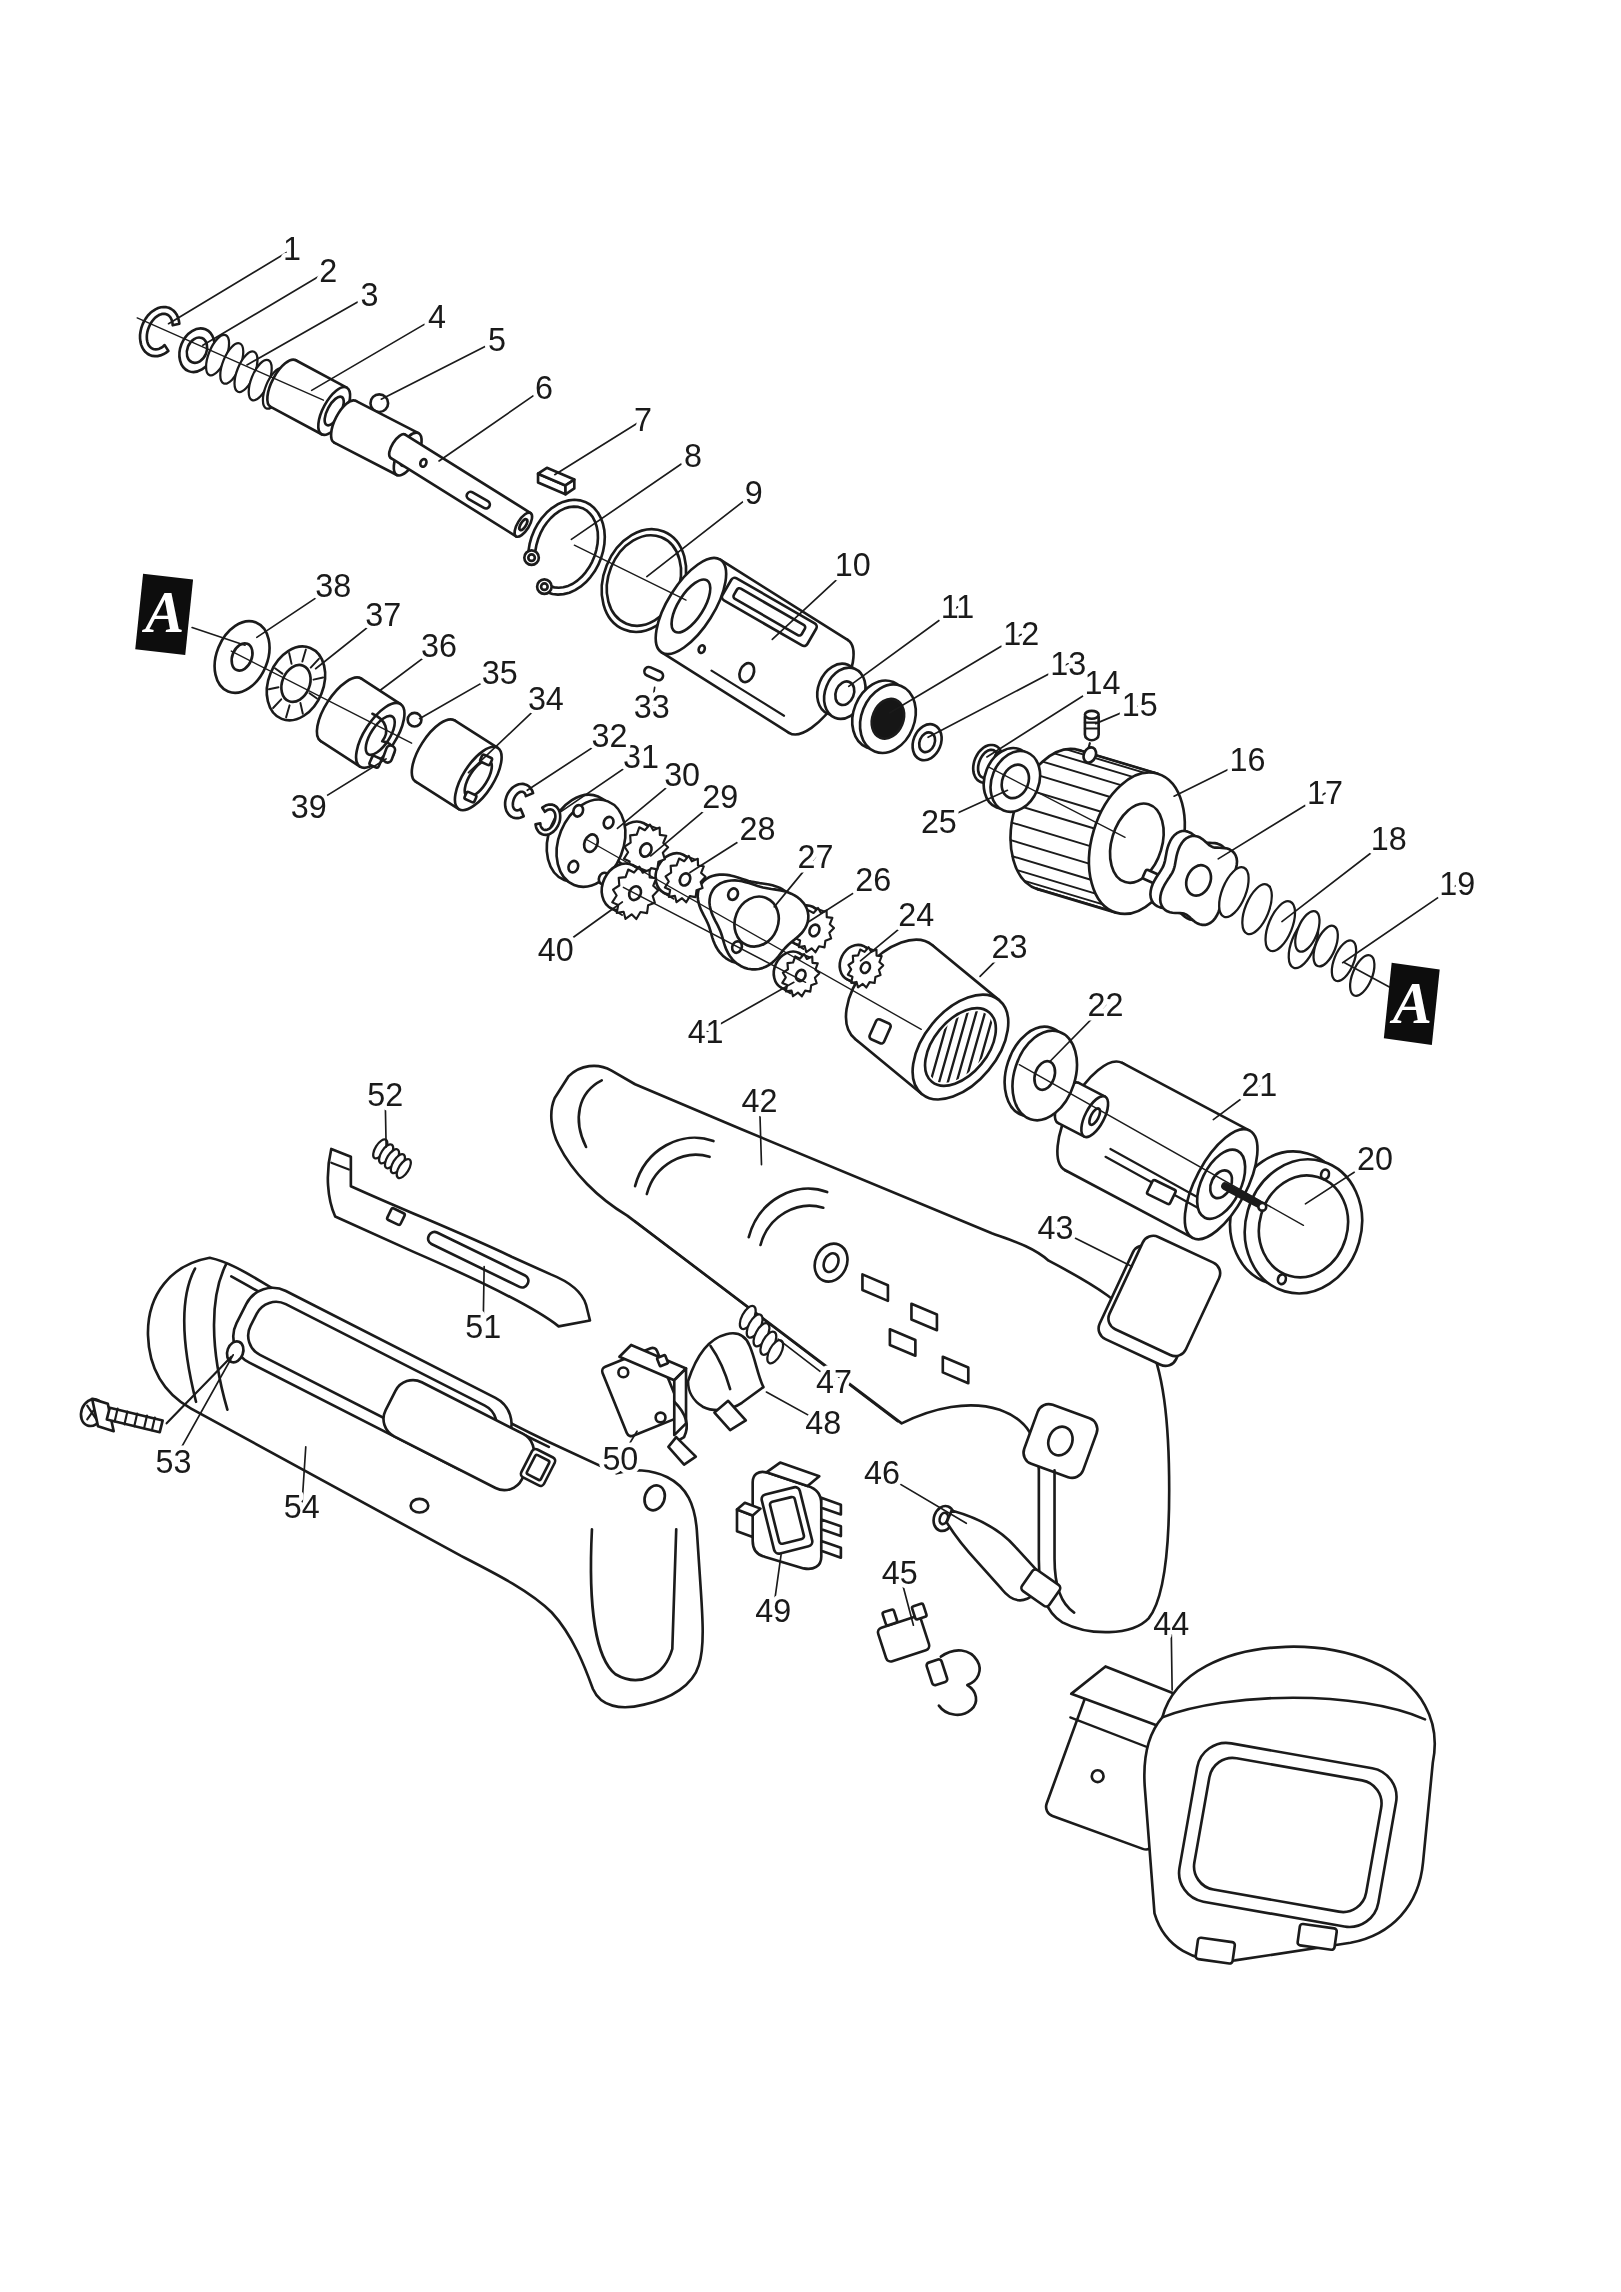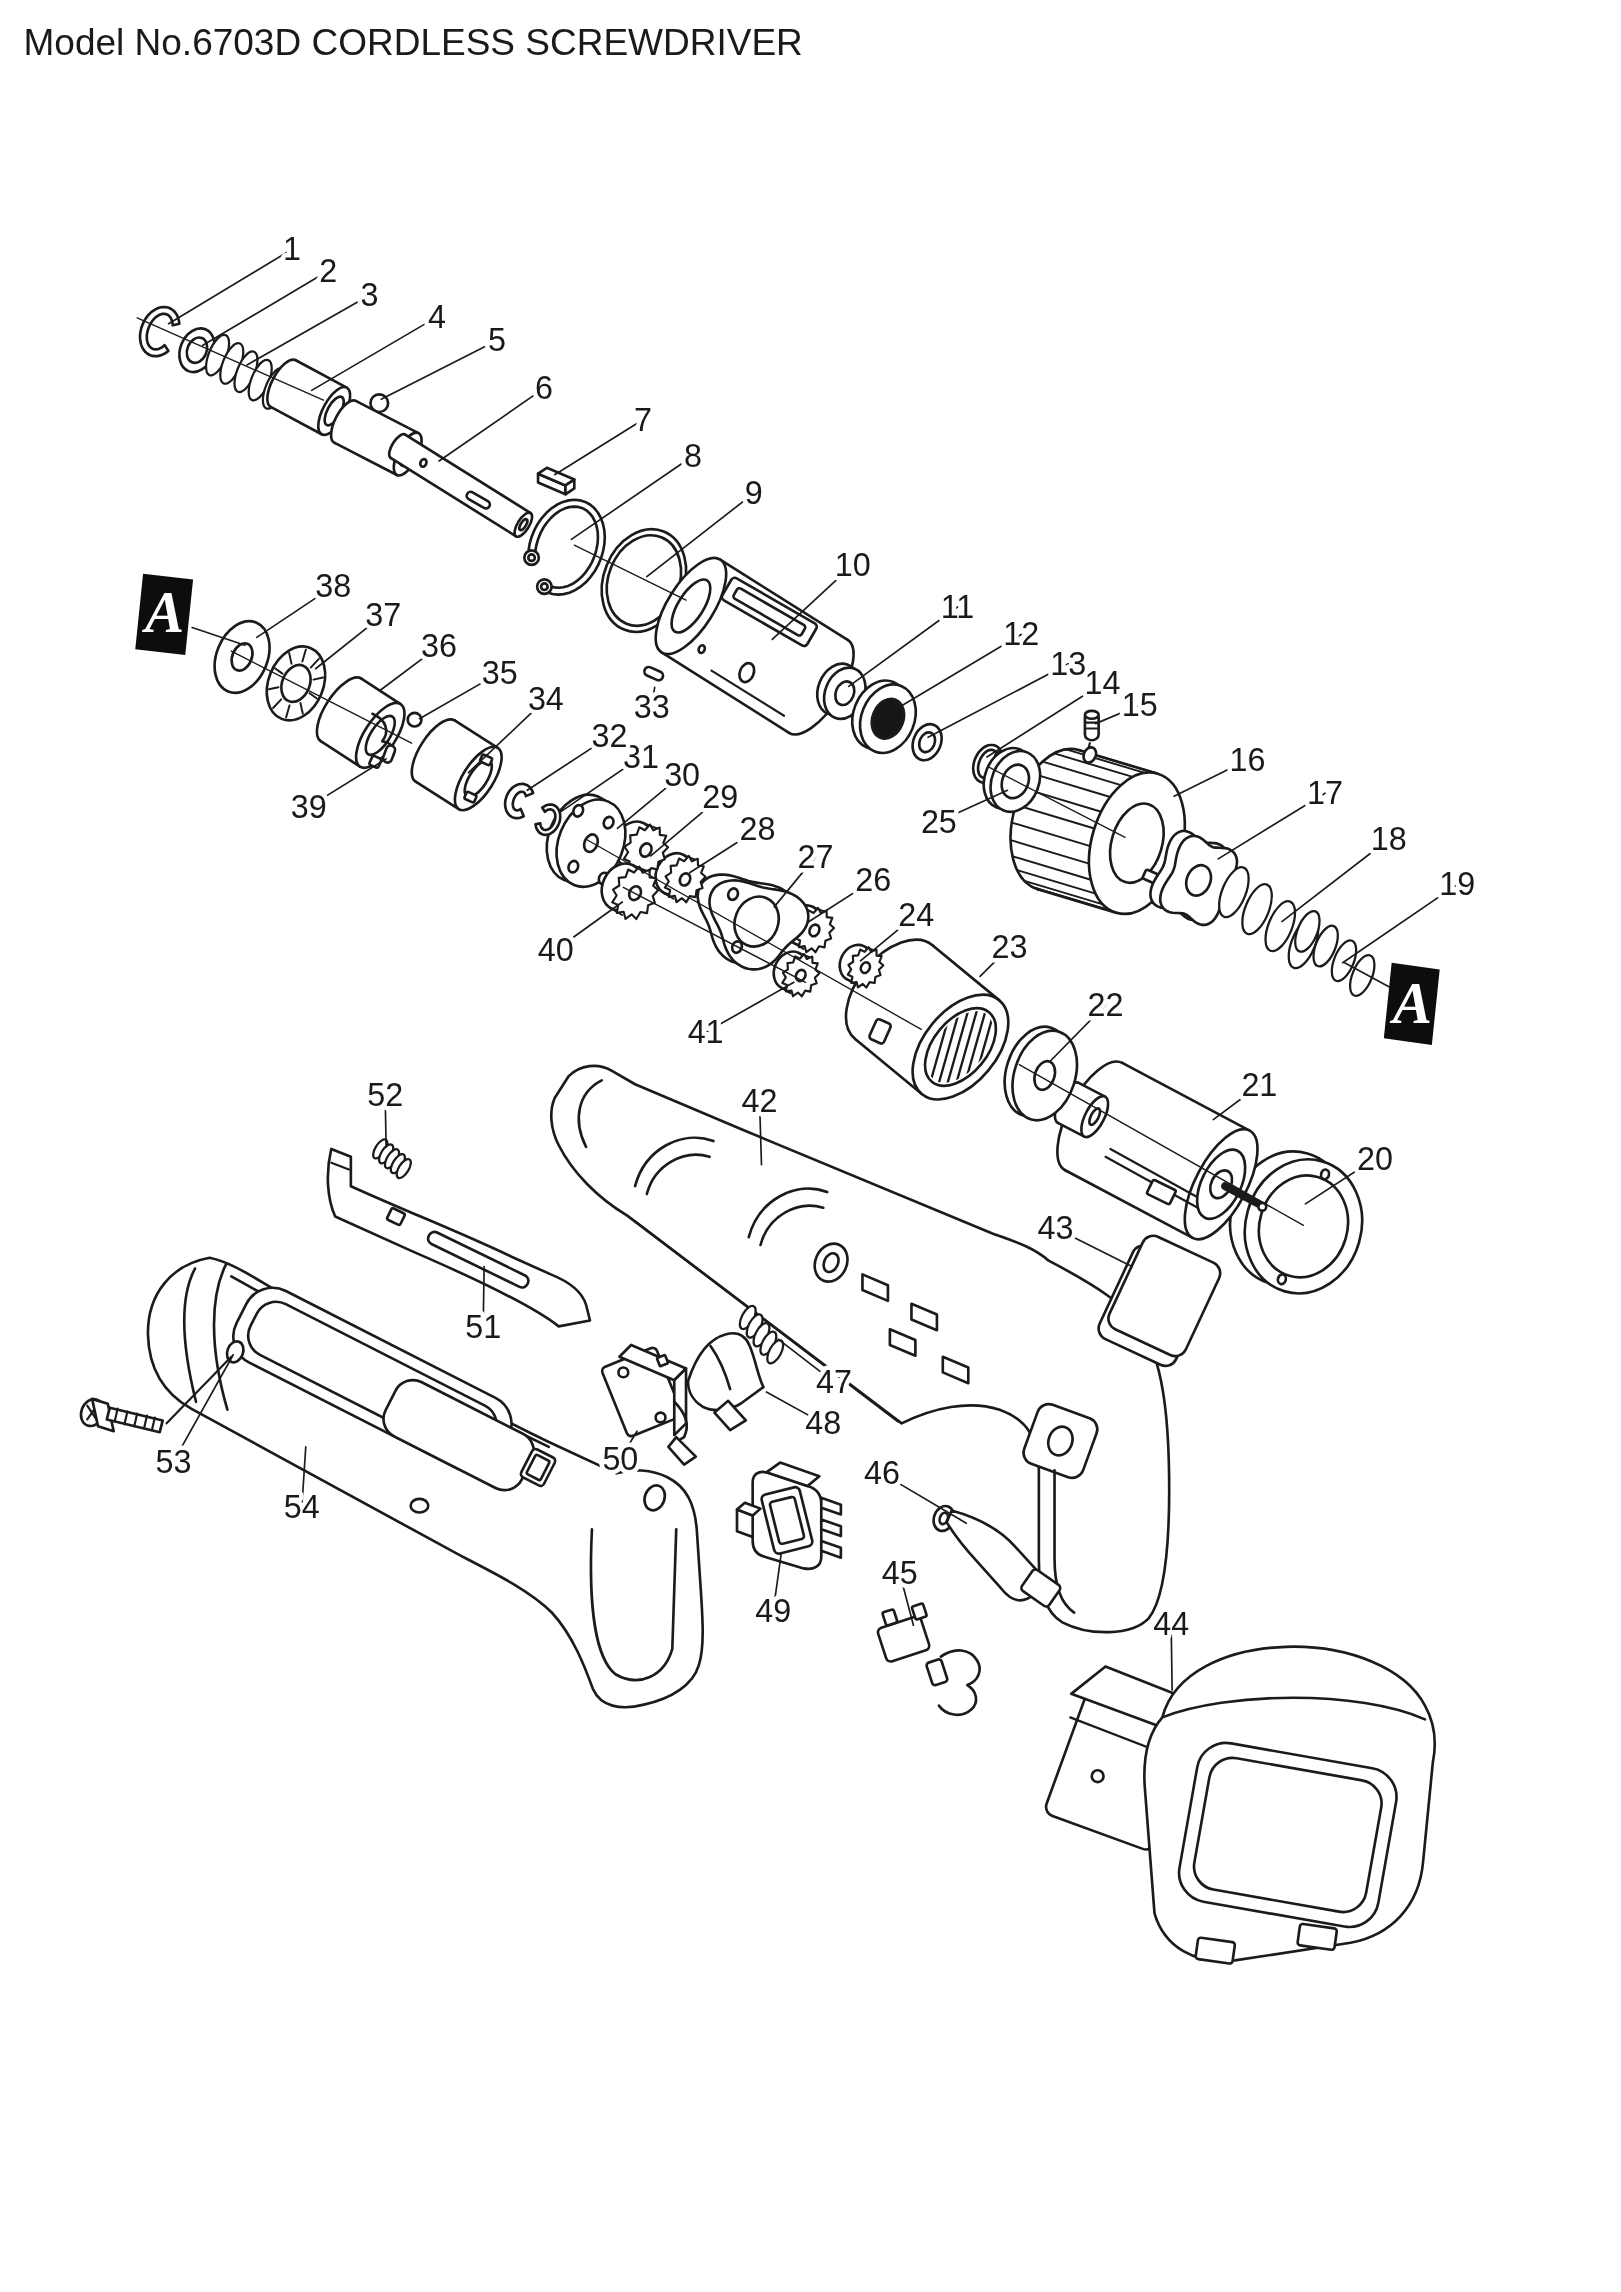--- a/index.html
+++ b/index.html
@@ -9,21 +9,20 @@
          font-family:"Liberation Sans", sans-serif;letter-spacing:0px;}
   svg{position:absolute;left:0;top:0;}
   text.plabel{font-family:"Liberation Sans", sans-serif;
               paint-order:stroke;stroke:#ffffff;stroke-width:9px;stroke-linejoin:round;}
   text.mlabel{font-family:"Liberation Serif", serif;}
 </style>
 </head>
 <body>
 
 <div class="page">
-  <div class="title">Model No.6703D CORDLESS SCREWDRIVER</div>
   <svg id="diagram" width="1621" height="2293" viewBox="0 0 1654 2339">
       <g>
         <g>
           <path fill="#fff" stroke="#1b1b1b" stroke-width="2.7" stroke-linecap="round" stroke-linejoin="round" d="M 566,1120 L 580,1098 C 592,1086 610,1084 624,1092 L 648,1106 C 770,1158 900,1212 1012,1258 C 1034,1266 1054,1272 1070,1286 C 1112,1308 1154,1332 1170,1364 C 1187,1397 1193,1449 1193,1520 C 1193,1580 1188,1631 1172,1651 C 1155,1669 1111,1669 1084,1655 C 1066,1645 1060,1619 1060,1591 L 1060,1500 C 1060,1468 1048,1448 1020,1438 C 989,1428 952,1436 920,1452 L 640,1240 C 610,1222 584,1196 570,1168 C 562,1152 560,1134 566,1120 Z"></path>
           <path fill="none" stroke="#1b1b1b" stroke-width="2.7" stroke-linecap="round" stroke-linejoin="round" d="M 598,1170 C 584,1142 590,1114 614,1102"></path>
           <path fill="none" stroke="#1b1b1b" stroke-width="2.7" stroke-linecap="round" stroke-linejoin="round" d="M 648,1210 C 658,1172 696,1152 728,1164"></path>
           <path fill="none" stroke="#1b1b1b" stroke-width="2.7" stroke-linecap="round" stroke-linejoin="round" d="M 660,1218 C 668,1188 698,1172 724,1180"></path>
           <path fill="none" stroke="#1b1b1b" stroke-width="2.7" stroke-linecap="round" stroke-linejoin="round" d="M 764,1262 C 774,1224 812,1204 844,1216"></path>
           <path fill="none" stroke="#1b1b1b" stroke-width="2.7" stroke-linecap="round" stroke-linejoin="round" d="M 776,1270 C 784,1240 814,1224 840,1232"></path>
           <line fill="none" stroke="#1b1b1b" stroke-width="2.2" stroke-linecap="round" stroke-linejoin="round" x1="648" y1="1246" x2="916" y2="1450"></line>

